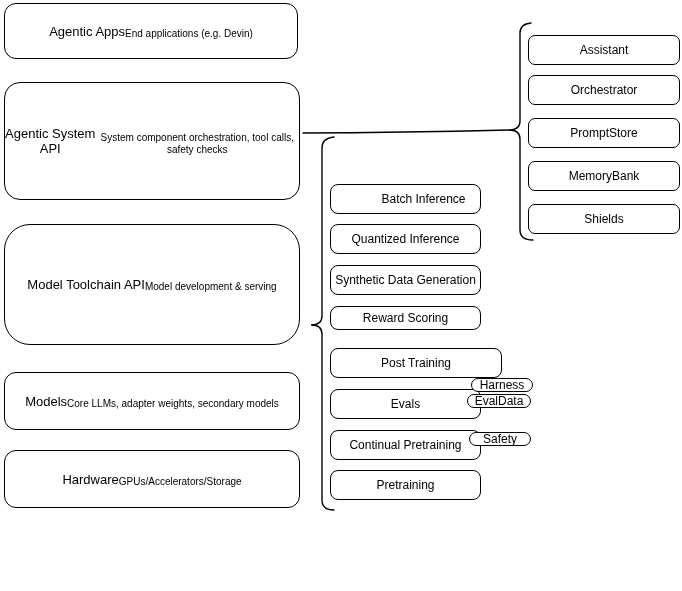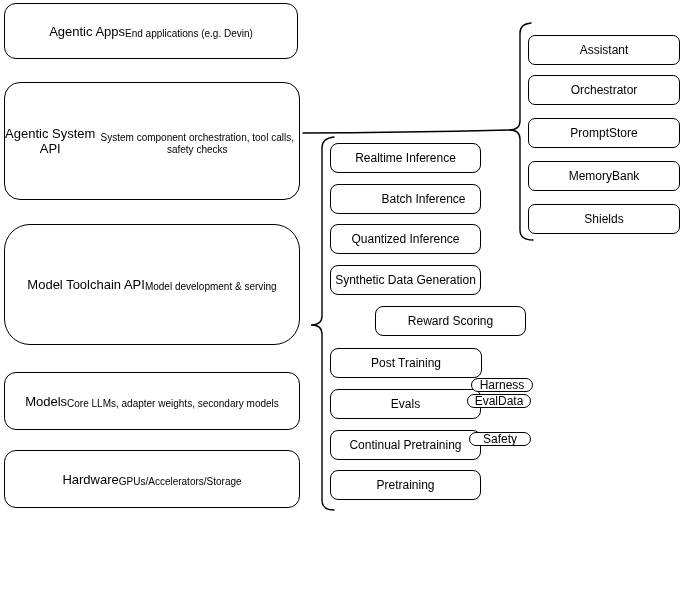--- a/index.html
+++ b/index.html
@@ -58,26 +58,25 @@
     <div class="btitle">Models</div>
     <div class="bsub">Core LLMs, adapter weights, secondary models</div>
   </div>
 
   <div class="box lbox" style="left:4px; top:450px; width:296px; height:58px; border-radius:12px;">
     <div class="btitle">Hardware</div>
     <div class="bsub">GPUs/Accelerators/Storage</div>
   </div>
 
 
-  <div class="box mbox" style="left:330px; top:143px; width:151px; height:30px;">Realtime Inference</div>
   <div class="box mbox" style="left:330px; top:184px; width:151px; height:30px;padding-left:36px;">Batch Inference</div>
   <div class="box mbox" style="left:330px; top:224px; width:151px; height:30px;">Quantized Inference</div>
   <div class="box mbox" style="left:330px; top:265px; width:151px; height:30px;">Synthetic Data Generation</div>
-  <div class="box mbox" style="left:330px; top:306px; width:151px; height:30px;margin-left:45px;">Reward Scoring</div>
-  <div class="box mbox" style="left:330px; top:348px; width:152px; height:30px;">Post Training</div>
+  <div class="box mbox" style="left:330px; top:306px; width:151px; height:24px;">Reward Scoring</div>
+  <div class="box mbox" style="left:330px; top:348px; width:172px; height:30px;">Post Training</div>
   <div class="box mbox" style="left:330px; top:389px; width:151px; height:30px;">Evals</div>
   <div class="box mbox" style="left:330px; top:430px; width:151px; height:30px;">Continual Pretraining</div>
   <div class="box mbox" style="left:330px; top:470px; width:151px; height:30px;">Pretraining</div>
 
   <div class="pill" style="left:471px; top:378px; width:62px; height:14px;">Harness</div>
   <div class="pill" style="left:467px; top:394px; width:64px; height:14px;">EvalData</div>
   <div class="pill" style="left:469px; top:432px; width:62px; height:14px;">Safety</div>
 
   <div class="box rbox" style="left:528px; top:35px; width:152px; height:30px;">Assistant</div>
   <div class="box rbox" style="left:528px; top:75px; width:152px; height:30px;">Orchestrator</div>

